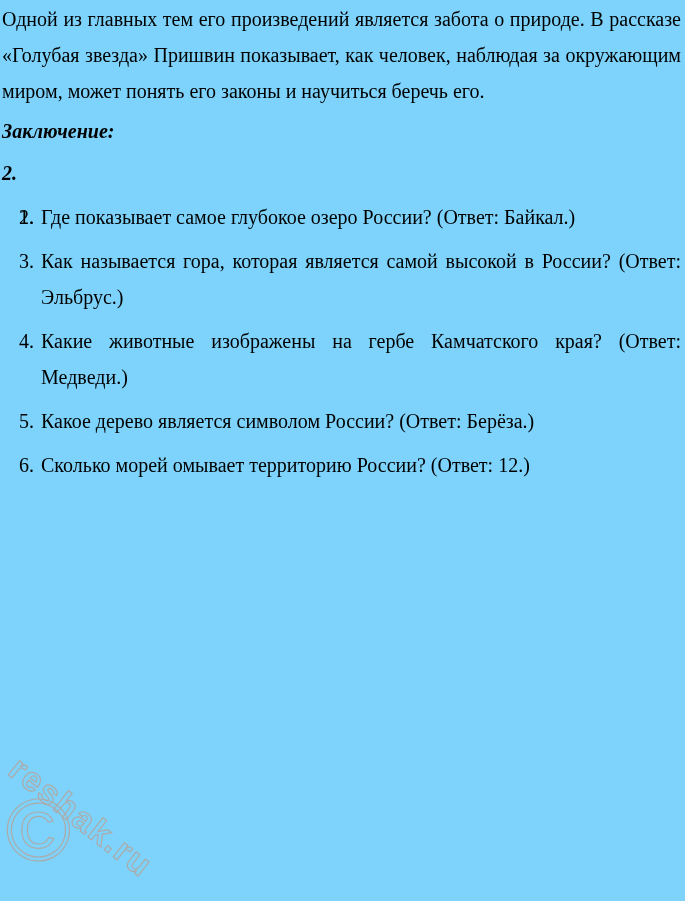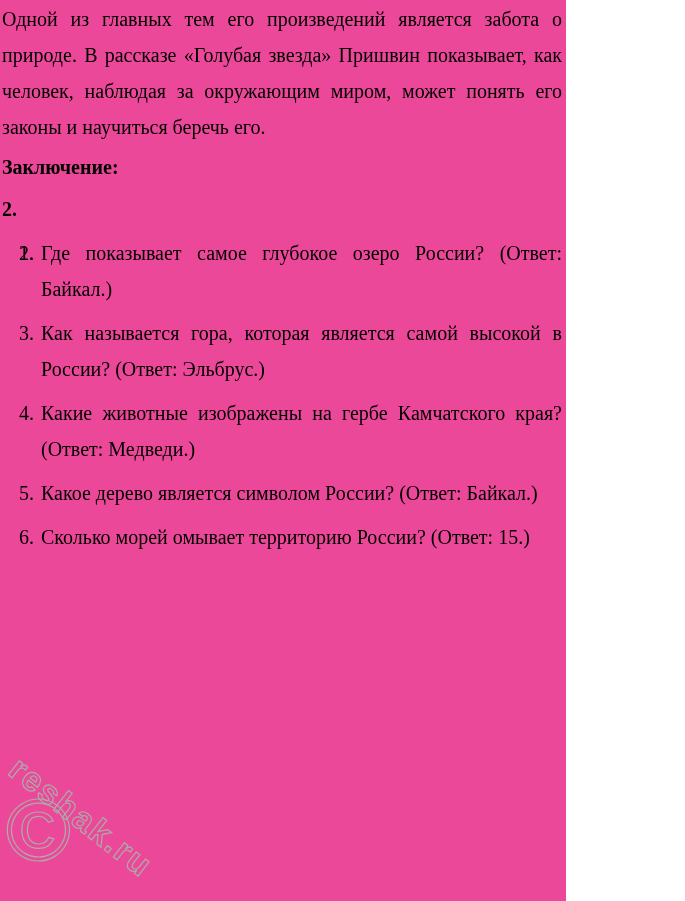--- a/index.html
+++ b/index.html
@@ -8,37 +8,38 @@
     background: #ffffff;
   }
   body {
     width: 685px;
     height: 901px;
     overflow: hidden;
   }
   .page {
     position: relative;
     box-sizing: border-box;
-    width: 566px;
+    width: 685px;
     height: 901px;
     padding: 1px 4px 0 2px;
     font-family: "Liberation Serif", "DejaVu Serif", serif;
     font-size: 20px;
     line-height: 36px;
     color: #000000;
-    background: #ec4899;
+    background: #7dd3fc;
   }
   .para {
     margin: 0 0 4px 0;
     text-align: justify;
   }
   .heading {
     margin: 0 0 6px 0;
     font-weight: bold;
     text-align: left;
+    font-style: italic;
   }
   .quiz-list {
     margin-top: 2px;
   }
   .quiz-item {
     position: relative;
     padding-left: 39px;
     margin-bottom: 8px;
     text-align: justify;
   }
@@ -107,25 +108,25 @@
     <div class="quiz-item">
       <span class="num">3.</span>
       <span class="txt">Как называется гора, которая является самой высокой в России? (Ответ: Эльбрус.)</span>
     </div>
     <div class="quiz-item">
       <span class="num">4.</span>
       <span class="txt">Какие животные изображены на гербе Камчатского края? (Ответ: Медведи.)</span>
     </div>
     <div class="quiz-item">
       <span class="num">5.</span>
-      <span class="txt">Какое дерево является символом России? (Ответ: Байкал.)</span>
+      <span class="txt">Какое дерево является символом России? (Ответ: Берёза.)</span>
     </div>
     <div class="quiz-item">
       <span class="num">6.</span>
-      <span class="txt">Сколько морей омывает территорию России? (Ответ: 15.)</span>
+      <span class="txt">Сколько морей омывает территорию России? (Ответ: 12.)</span>
     </div>
   </div>
 
   <div class="watermark">
     <span class="wm-copy">©</span>
     <span class="wm-text">reshak.ru</span>
   </div>
 
 </div>
 

